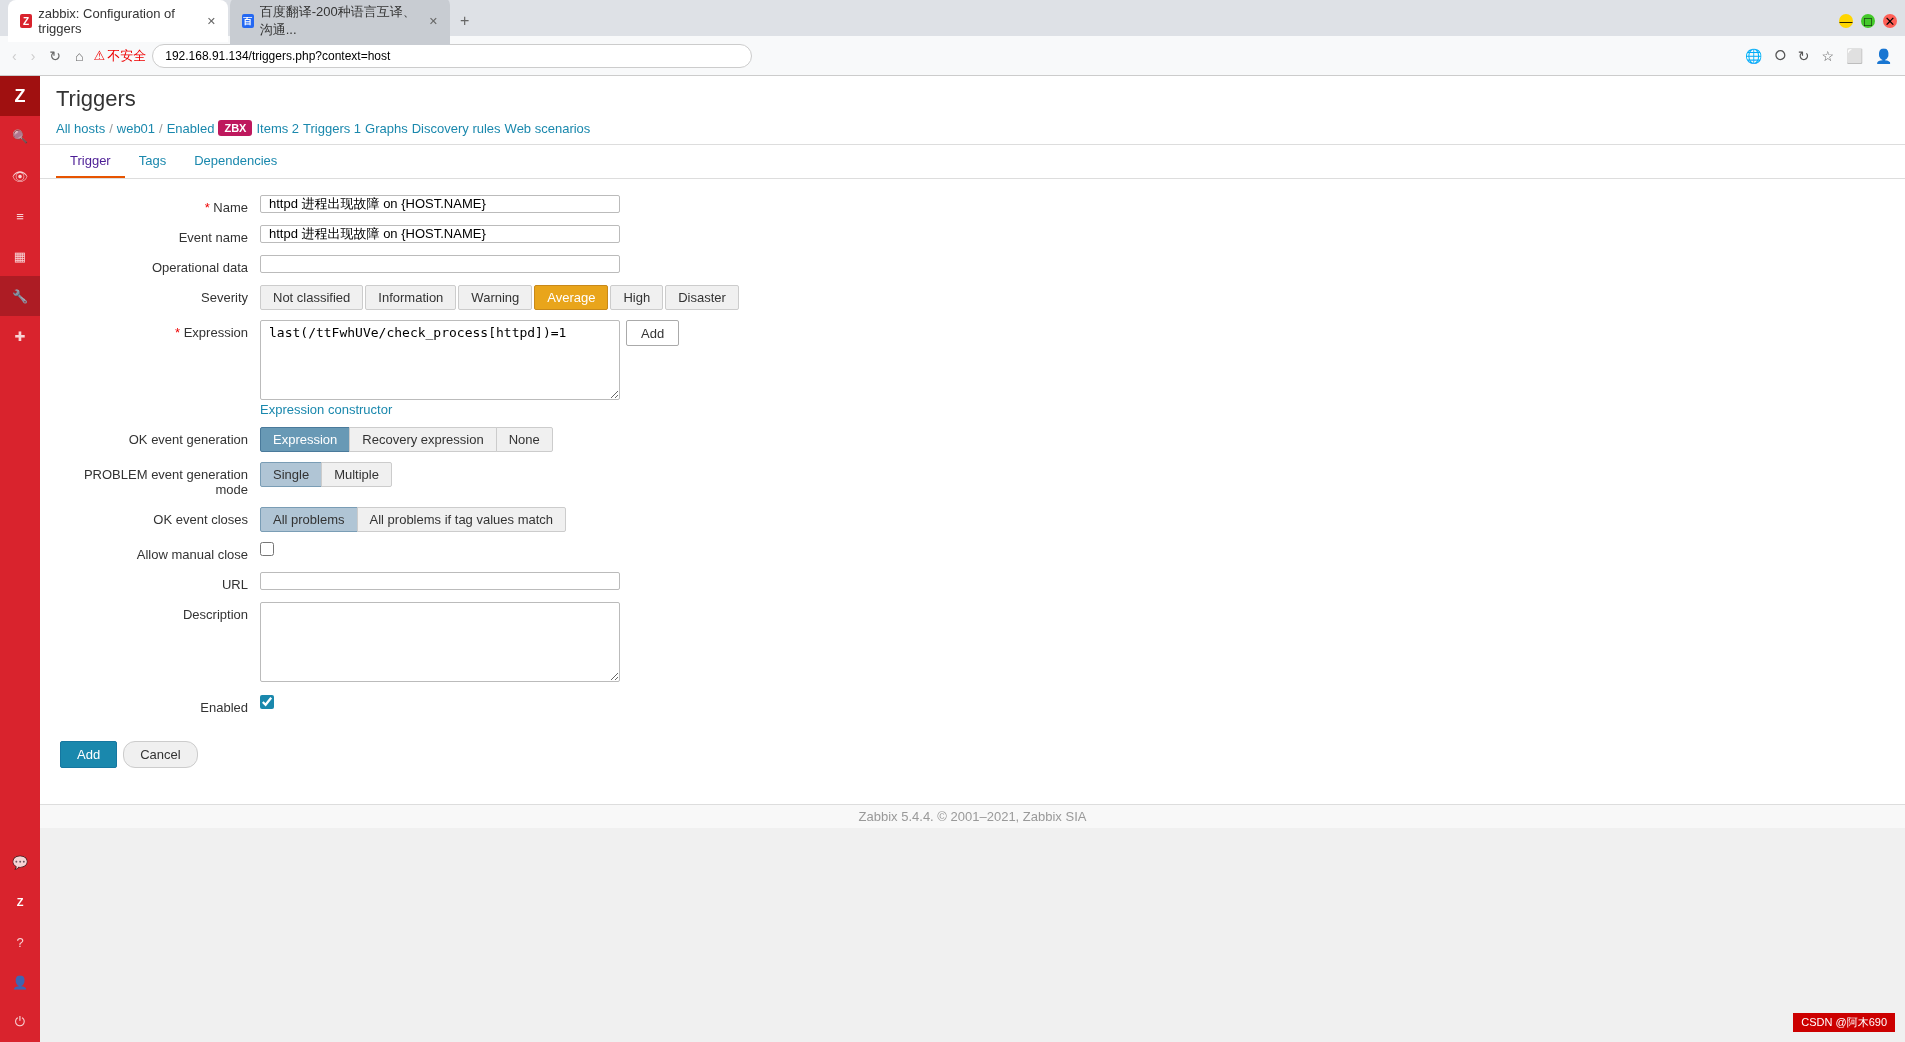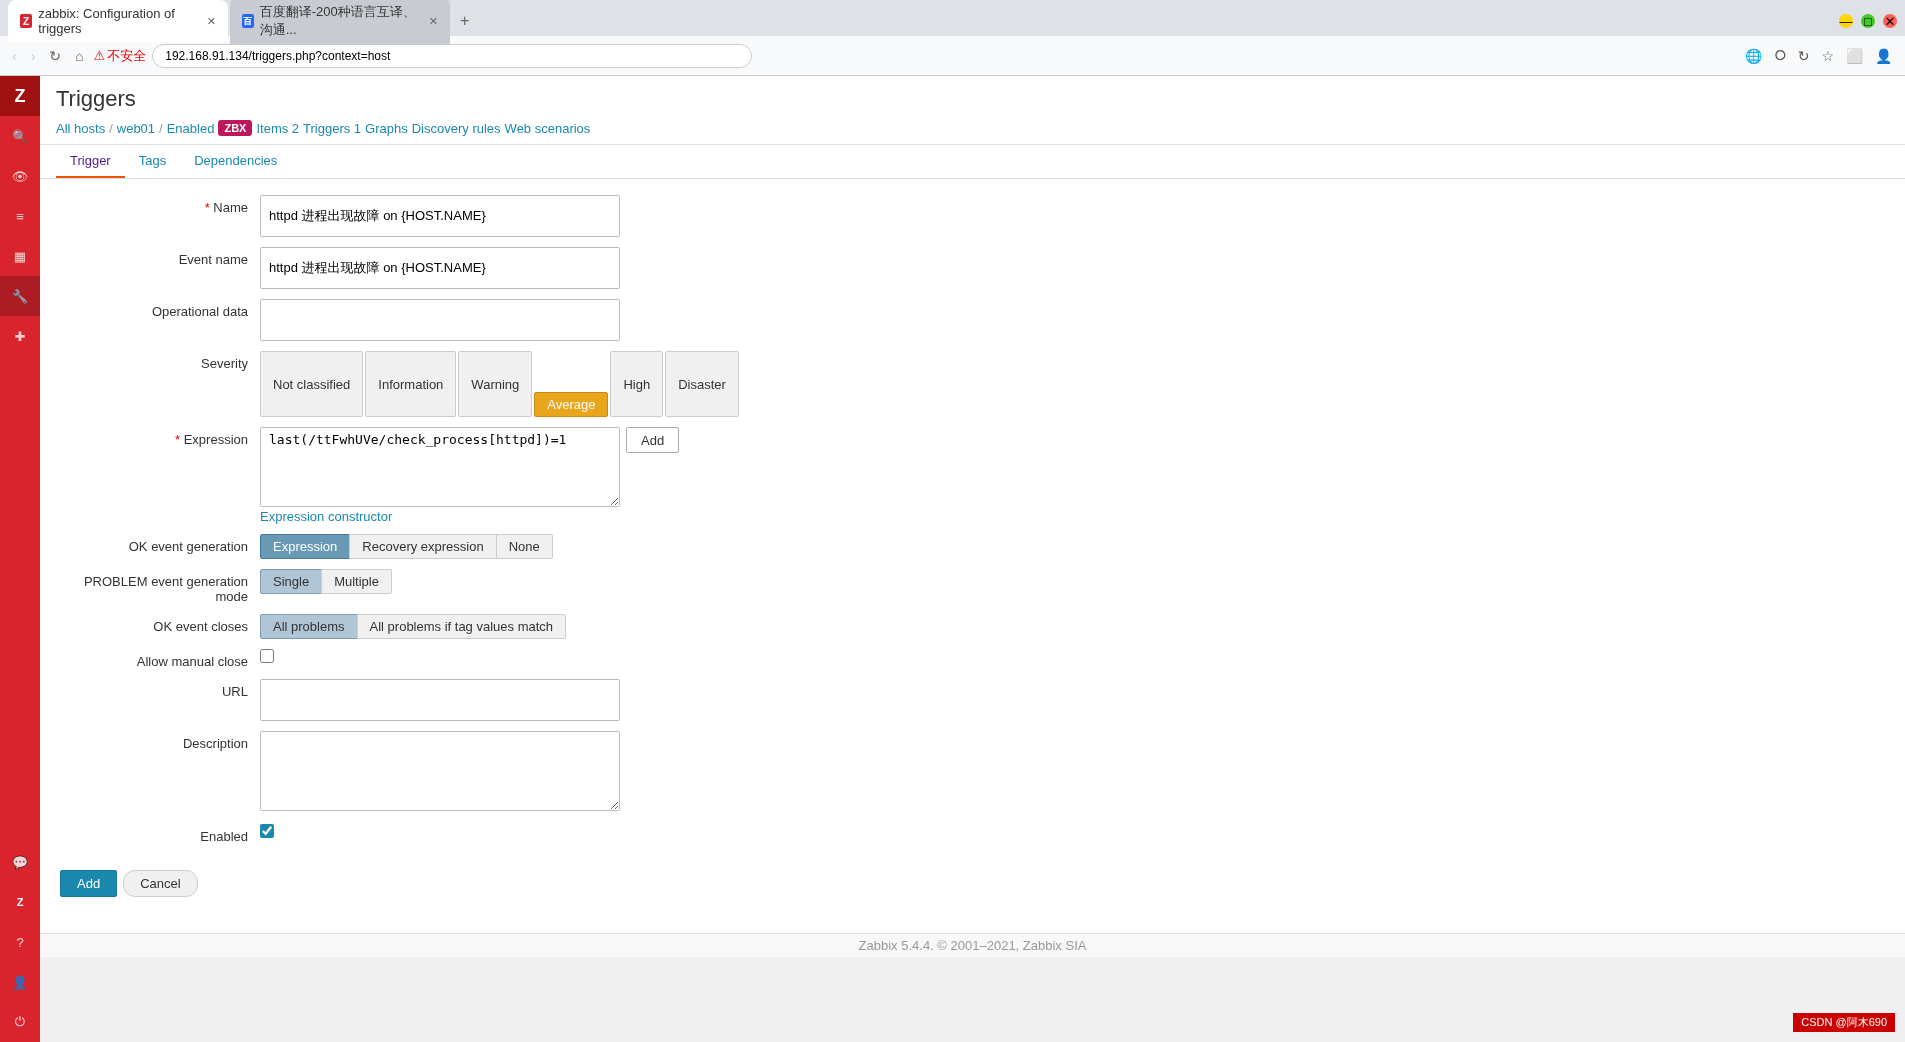--- a/index.html
+++ b/index.html
@@ -51,32 +51,32 @@
     .trigger-tabs { background: #fff; border-bottom: 1px solid #ddd; padding: 0 16px; display: flex; gap: 0; }
     .trigger-tab { padding: 8px 14px; cursor: pointer; font-size: 13px; color: #1a88ad; border-bottom: 2px solid transparent; }
     .trigger-tab.active { border-bottom: 2px solid #e75400; color: #4c1d95; }
 
     
     .form-area { background: #fff; margin: 0; padding: 16px 0 20px; }
     .form-row { display: flex; align-items: flex-start; margin-bottom: 10px; padding: 0 20px; }
     .form-label { width: 200px; text-align: right; padding-right: 12px; padding-top: 5px; color: #333; flex-shrink: 0; font-size: 13px; }
     .form-label.required::before { content: '* '; color: #e00; }
     .form-control-wrap { flex: 1; max-width: 700px; }
-    .form-input { width: 100%; border: 1px solid #bbb; padding: 4px 8px; font-size: 13px; border-radius: 2px; height: 42px; }
+    .form-input { width: 100%; border: 1px solid #bbb; padding: 4px 8px; font-size: 13px; border-radius: 2px; height: 18px; }
     .form-textarea { width: 100%; border: 1px solid #bbb; padding: 4px 8px; font-size: 13px; border-radius: 2px; resize: vertical; font-family: monospace; }
     .form-textarea.expression-area { height: 80px; width: 360px; }
     .form-textarea.description-area { height: 80px; }
 
     
     .severity-group { display: flex; gap: 2px; }
     .severity-btn { padding: 4px 12px; border: 1px solid #ccc; background: #f0f0f0; cursor: pointer; font-size: 13px; border-radius: 2px; color: #333; }
     .severity-btn.not-classified { }
     .severity-btn.information { }
     .severity-btn.warning { }
-    .severity-btn.average { background: #e9a51b; color: white; border-color: #c8891a; margin-top: 41px; }
+    .severity-btn.average { background: #e9a51b; color: white; border-color: #c8891a; }
     .severity-btn.high { }
     .severity-btn.disaster { }
 
     
     .toggle-group { display: flex; gap: 0; }
     .toggle-btn { padding: 4px 12px; border: 1px solid #ccc; background: #f0f0f0; cursor: pointer; font-size: 13px; color: #333; margin-right: -1px; }
     .toggle-btn:first-child { border-radius: 2px 0 0 2px; }
     .toggle-btn:last-child { border-radius: 0 2px 2px 0; margin-right: 0; }
     .toggle-btn.active-toggle { background: #b0c5d5; border-color: #7a9db5; color: #333; }
     .toggle-btn.active-toggle-blue { background: #6899b5; border-color: #4a7a9b; color: white; }

